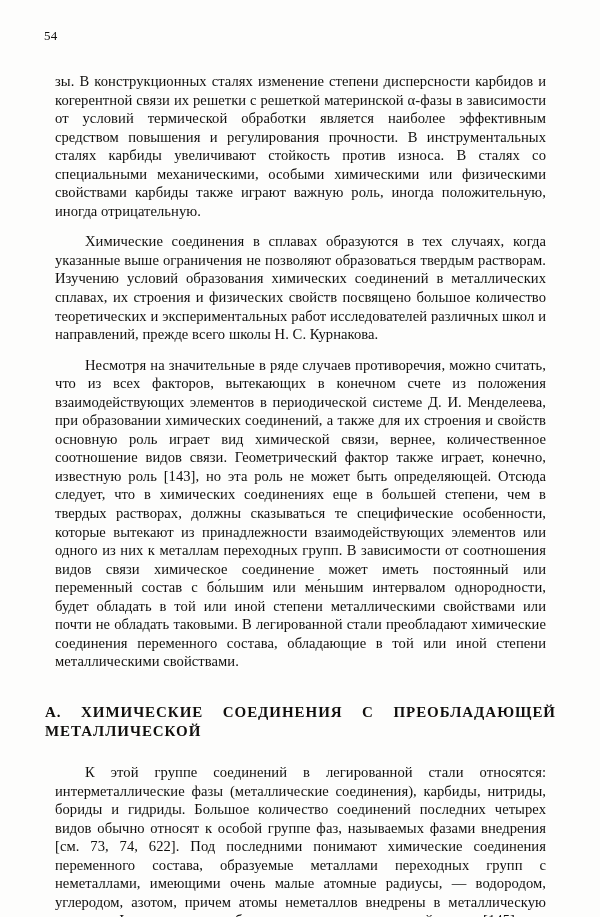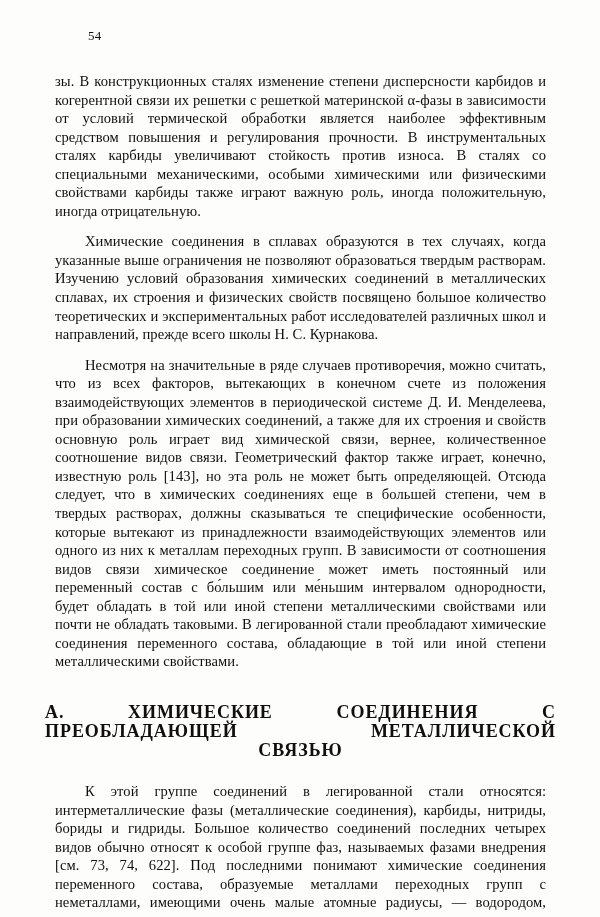--- a/index.html
+++ b/index.html
@@ -18,21 +18,20 @@
   }
   .page-header {
     position: absolute;
     top: 28px;
     left: 44px;
     right: 42px;
     height: 18px;
     display: flex;
     align-items: baseline;
     white-space: nowrap;
-    margin-left: 44px;
   }
   .folio {
     font-size: 13px;
     letter-spacing: 0.2px;
     font-family: "Liberation Serif", "DejaVu Serif", serif;
   }
   .running-head {
     margin-left: 42px;
     font-size: 11.4px;
     letter-spacing: 1.05px;
@@ -56,21 +55,21 @@
     -webkit-hyphens: none;
     hyphens: none;
   }
   p.para.cont {
     text-indent: 0;
   }
   .sec-head {
     margin: 0;
     padding-top: 20px;
     padding-bottom: 10px;
-    font-size: 18px;
+    font-size: 15px;
     font-weight: bold;
     letter-spacing: 0.95px;
     line-height: 19px;
     text-align: center;
     word-spacing: 2px;
   }
   .sec-head .l1 {
     display: block;
     text-align: justify;
     text-align-last: justify;
@@ -99,19 +98,18 @@
   <div class="body-col">
 
     <p class="para cont">зы. В конструкционных сталях изменение степени дисперсности карбидов и когерентной связи их решетки с решеткой материнской α-фазы в зависимости от условий термической обработки является наиболее эффективным средством повышения и регулирования прочности. В инструментальных сталях карбиды увеличивают стойкость против износа. В сталях со специальными механическими, особыми химическими или физическими свойствами карбиды также играют важную роль, иногда положительную, иногда отрицательную.</p>
 
     <p class="para">Химические соединения в сплавах образуются в тех случаях, когда указанные выше ограничения не позволяют образоваться твердым растворам. Изучению условий образования химических соединений в металлических сплавах, их строения и физических свойств посвящено большое количество теоретических и экспериментальных работ исследователей различных школ и направлений, прежде всего школы Н. С. Курнакова.</p>
 
     <p class="para">Несмотря на значительные в ряде случаев противоречия, можно считать, что из всех факторов, вытекающих в конечном счете из положения взаимодействующих элементов в периодической системе Д. И. Менделеева, при образовании химических соединений, а также для их строения и свойств основную роль играет вид химической связи, вернее, количественное соотношение видов связи. Геометрический фактор также играет, конечно, известную роль [143], но эта роль не может быть определяющей. Отсюда следует, что в химических соединениях еще в большей степени, чем в твердых растворах, должны сказываться те специфические особенности, которые вытекают из принадлежности взаимодействующих элементов или одного из них к металлам переходных групп. В зависимости от соотношения видов связи химическое соединение может иметь постоянный или переменный состав с бо́льшим или ме́ньшим интервалом однородности, будет обладать в той или иной степени металлическими свойствами или почти не обладать таковыми. В легированной стали преобладают химические соединения переменного состава, обладающие в той или иной степени металлическими свойствами.</p>
 
     <h2 class="sec-head">
       <span class="l1">А. ХИМИЧЕСКИЕ СОЕДИНЕНИЯ С ПРЕОБЛАДАЮЩЕЙ МЕТАЛЛИЧЕСКОЙ</span>
-      <span class="l2">СВЯЗЬЮ</span>
     </h2>
 
     <p class="para"><span>К этой группе соединений в легированной стали относятся: интерметаллические фазы (металлические соединения), карбиды, нитриды, бориды и гидриды. Большое количество соединений последних четырех видов обычно относят к особой группе фаз, называемых фазами внедрения [см. 73, 74, 622]. Под последними понимают химические соединения переменного состава, образуемые металлами переходных групп с неметаллами, имеющими очень малые атомные радиусы, — водородом, углеродом, азотом, причем атомы неметаллов внедрены в металлическую решетку. Фазы внедрения обладают металлическими свойствами [145], что иллюстрируется, в частности, величиной их удельного электросопротивления и положительным температурным коэффициентом последнего (табл. 5), тогда как карбиды, нитриды, гидриды нормальных металлов, например </span><span class="formulas"><span class="nowrap">CaH<sub>2</sub></span>, <span class="nowrap">CaC<sub>2</sub></span>, <span class="nowrap">Be<sub>2</sub>C</span>, <span class="nowrap">Al<sub>4</sub>C<sub>3</sub></span>, <span class="nowrap">AlN</span></span><span>, не обладают металлическими свойствами.</span></p>
 
   </div>
 </div>
 
 </body></html>

